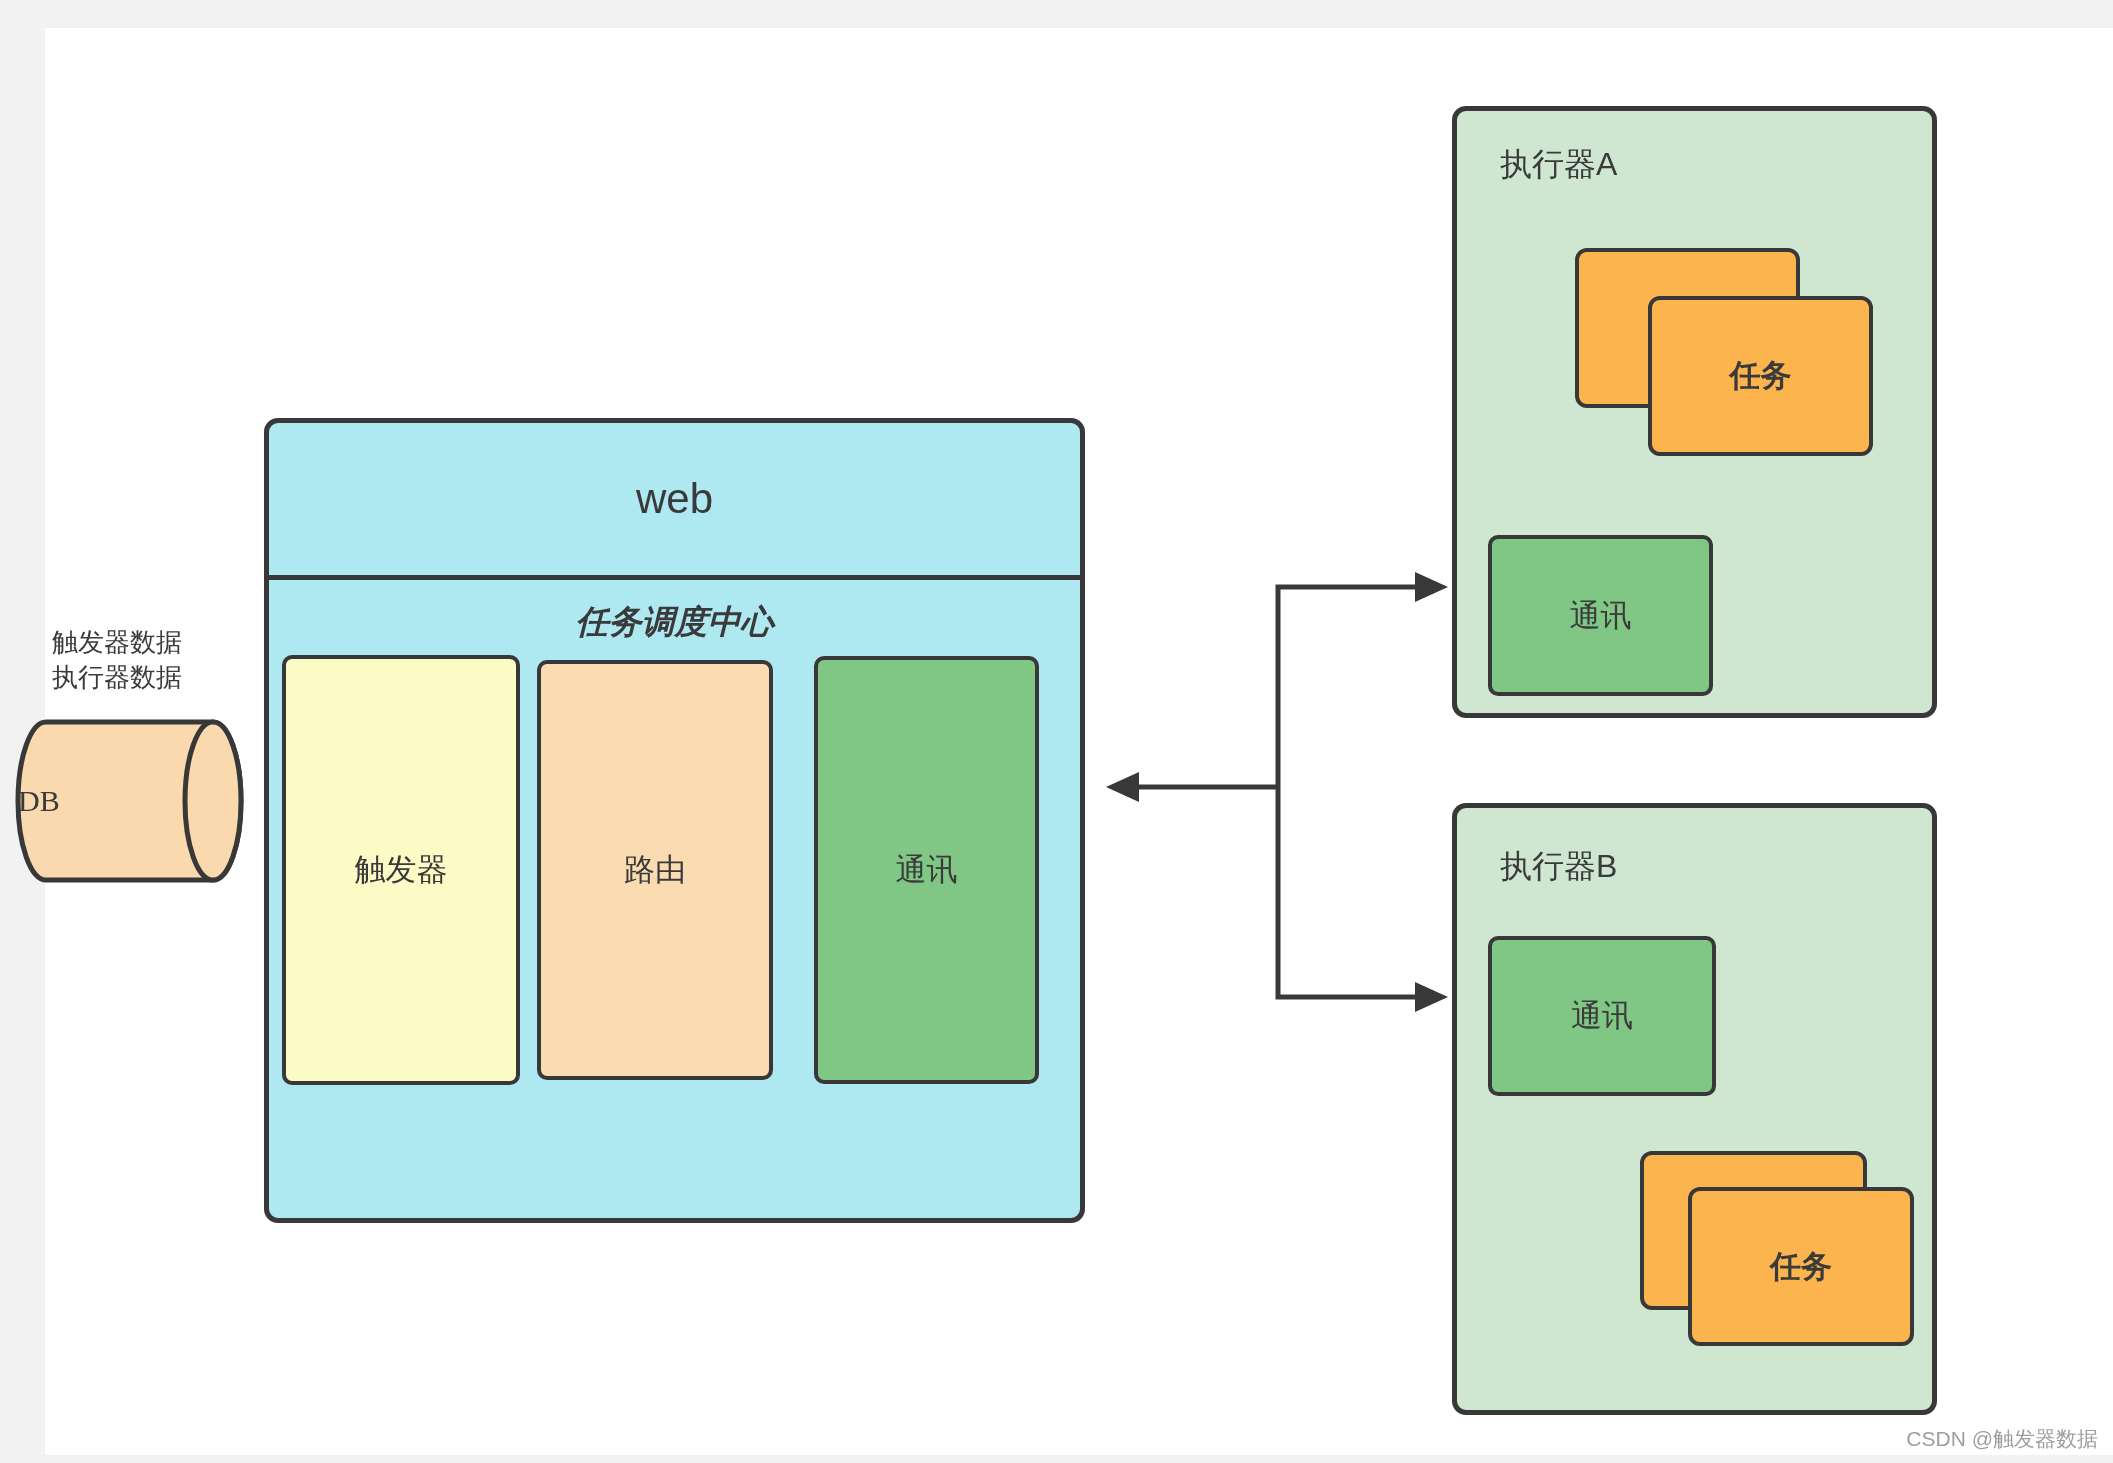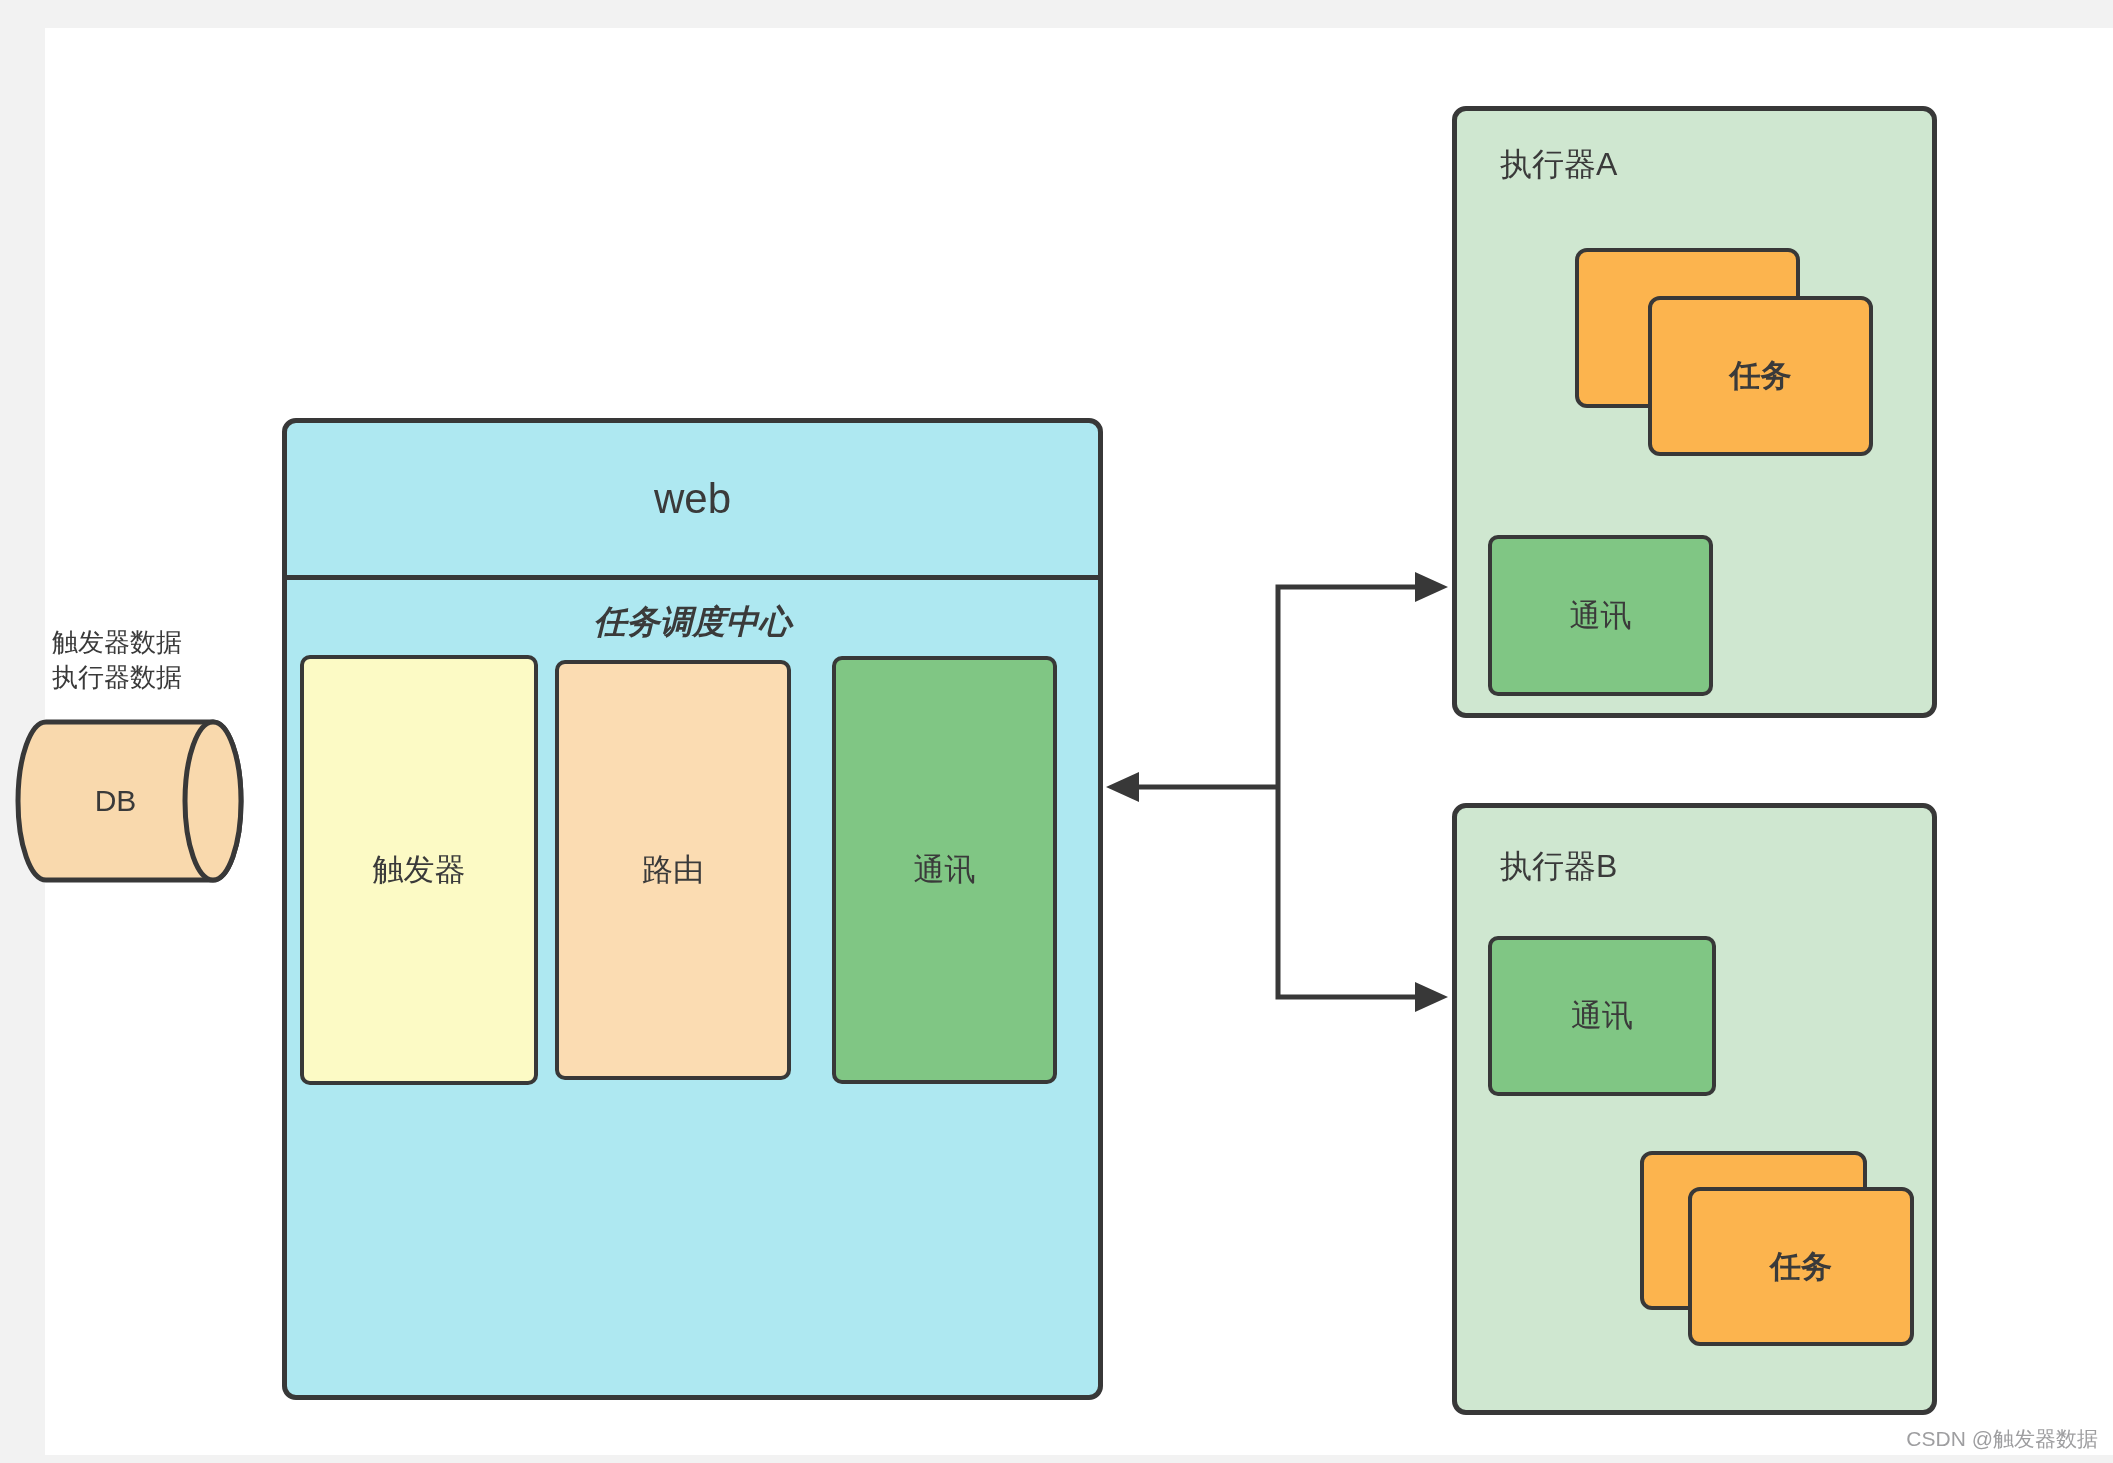--- a/index.html
+++ b/index.html
@@ -23,26 +23,26 @@
   .strip-left{left:0;top:0;width:45px;height:1463px;}
   .strip-bottom{left:0;top:1455px;width:2113px;height:8px;}
 
   .diagram-svg{position:absolute;left:0;top:0;width:2113px;height:1463px;}
   .arrow-line{stroke:var(--stroke-dark);stroke-width:5;fill:none;}
   .arrow-head{fill:var(--stroke-dark);stroke:none;}
   .cyl{fill:var(--db-peach);stroke:var(--stroke-dark);stroke-width:5;}
 
   .label{position:absolute;color:var(--text-dark);}
   .db-caption{left:52px;top:625px;font-size:26px;line-height:35px;white-space:pre-line;}
-  .db-label{left:18px;top:784px;width:195px;text-align:center;font-size:30px;}
+  .db-label{left:18px;top:784px;width:195px;font-size:30px;font-family:Liberation Serif, serif;}
 
   .box{position:absolute;box-sizing:border-box;border:4px solid var(--stroke-dark);border-radius:10px;display:flex;align-items:center;justify-content:center;font-size:31px;}
   .container{position:absolute;box-sizing:border-box;border:5px solid var(--stroke-dark);border-radius:14px;}
 
-  .scheduler{left:282px;top:418px;width:821px;height:982px;background:var(--scheduler-blue);}
+  .scheduler{left:264px;top:418px;width:821px;height:805px;background:var(--scheduler-blue);}
   .sched-header{position:absolute;left:0;right:0;top:0;height:152px;border-bottom:5px solid var(--stroke-dark);display:flex;align-items:center;justify-content:center;font-size:42px;}
   .sched-title{position:absolute;left:0;right:0;top:178px;height:42px;display:flex;align-items:center;justify-content:center;font-size:33px;font-weight:bold;font-style:italic;}
   .mod-trigger{left:13px;top:232px;width:238px;height:430px;background:var(--trigger-yellow);}
   .mod-router{left:268px;top:237px;width:236px;height:420px;background:var(--router-peach);}
   .mod-comm{left:545px;top:233px;width:225px;height:428px;background:var(--comm-green);}
 
   .executor{width:485px;height:612px;background:var(--executor-green);}
   .executor-a{left:1452px;top:98px;margin-top:8px;}
   .executor-b{left:1452px;top:803px;}
   .executor-title{position:absolute;left:43px;top:32px;font-size:32px;}

